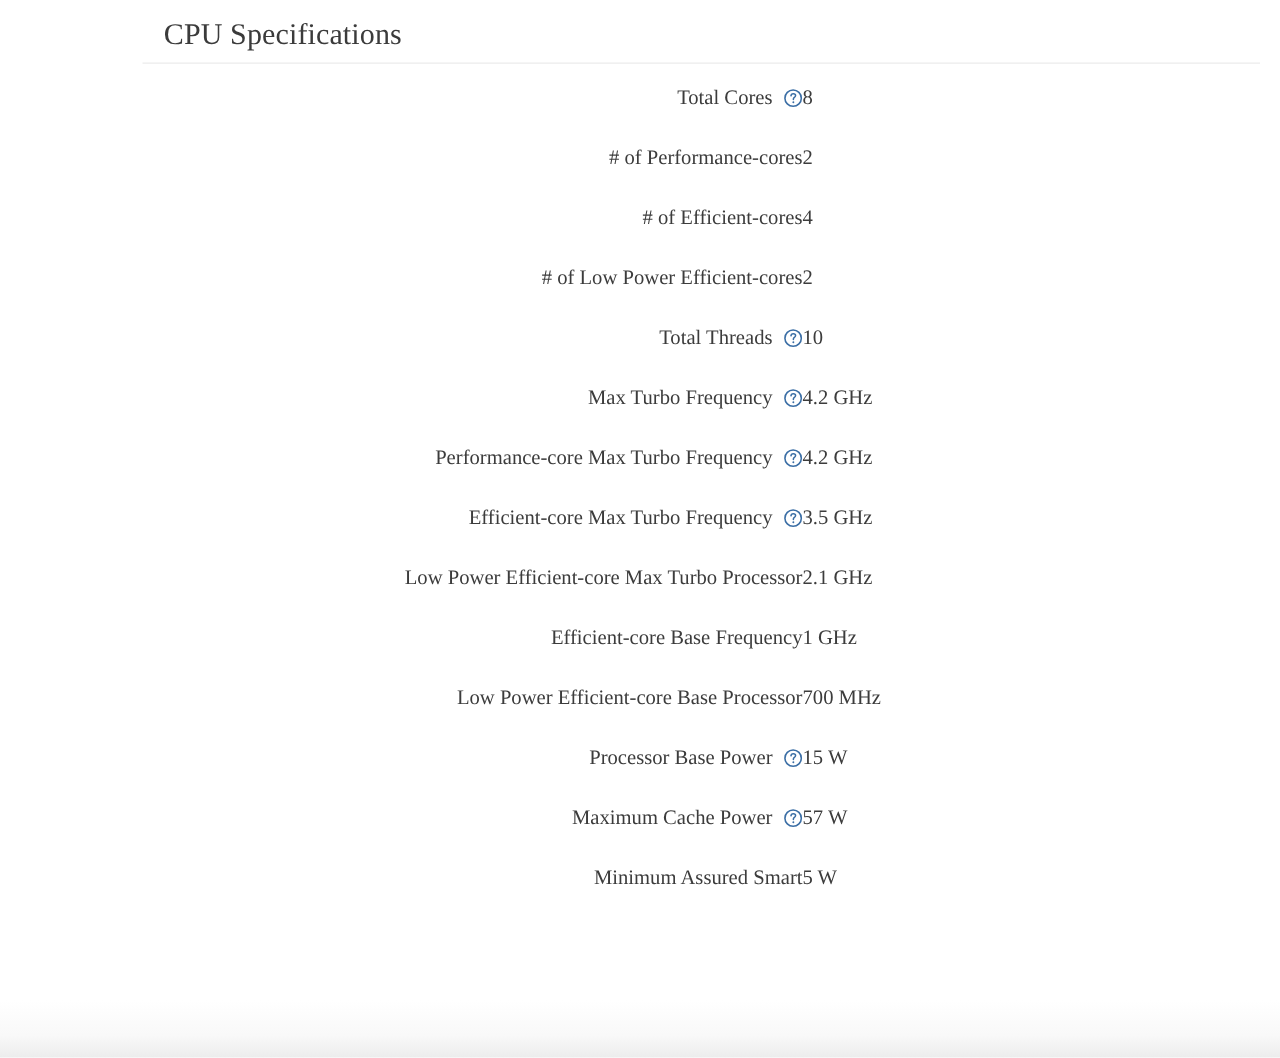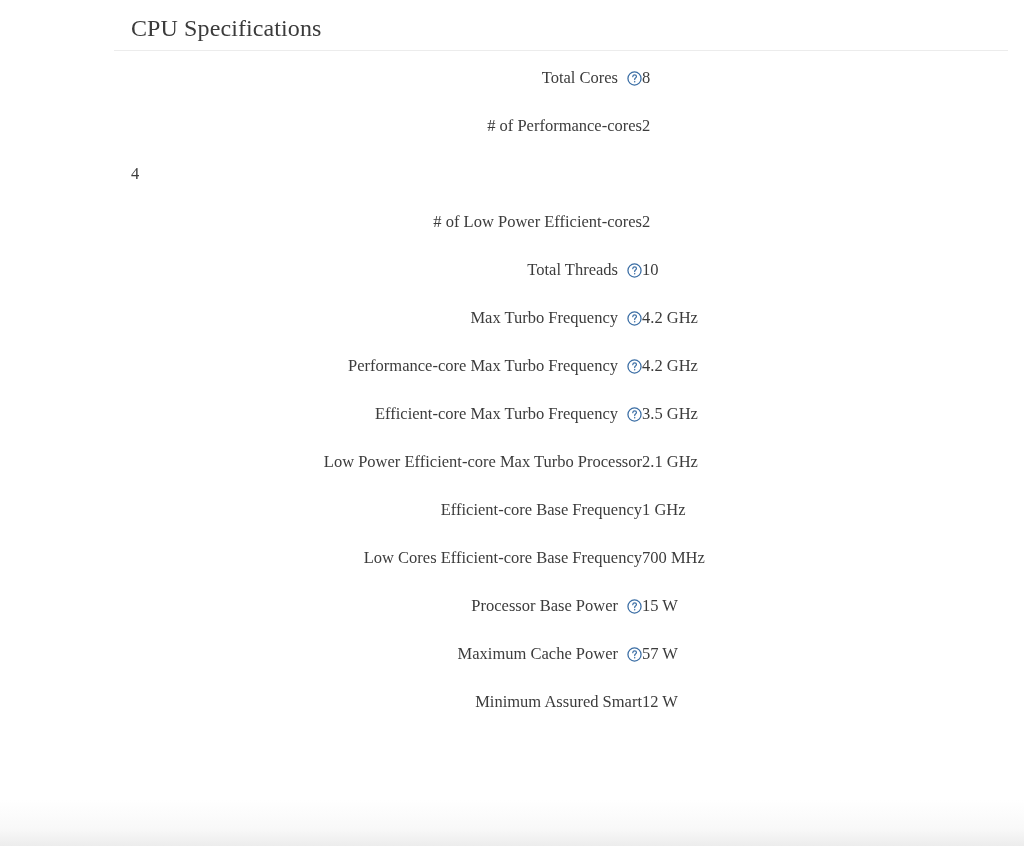--- a/index.html
+++ b/index.html
@@ -148,20 +148,23 @@
           </div>
           <div class="spec-value">8</div>
         </div>
         <div class="spec-row">
           <div class="spec-label-cell">
             <span class="spec-label"># of Performance-cores</span>
           </div>
           <div class="spec-value">2</div>
         </div>
         <div class="spec-row">
+          <div class="spec-label-cell">
+            <span class="spec-label"># of Efficient-cores</span>
+          </div>
           <div class="spec-value">4</div>
         </div>
         <div class="spec-row">
           <div class="spec-label-cell">
             <span class="spec-label"># of Low Power Efficient-cores</span>
           </div>
           <div class="spec-value">2</div>
         </div>
         <div class="spec-row">
           <div class="spec-label-cell">
@@ -222,21 +225,21 @@
           <div class="spec-value">2.1 GHz</div>
         </div>
         <div class="spec-row">
           <div class="spec-label-cell">
             <span class="spec-label">Efficient-core Base Frequency</span>
           </div>
           <div class="spec-value">1 GHz</div>
         </div>
         <div class="spec-row">
           <div class="spec-label-cell">
-            <span class="spec-label">Low Cores Efficient-core Base Frequency</span>
+            <span class="spec-label">Low Power Efficient-core Base Processor</span>
           </div>
           <div class="spec-value">700 MHz</div>
         </div>
         <div class="spec-row">
           <div class="spec-label-cell">
             <span class="spec-label">Processor Base Power</span>
             <span class="help-icon">
               <svg width="15" height="15" viewBox="0 0 16 16" aria-hidden="true">
                 <circle cx="8" cy="8" r="7" fill="none" stroke="#3b6ea5" stroke-width="1.35"></circle>
                 <path d="M6.15 6.05c0.07-1.12 0.92-1.87 2.02-1.87 1.1 0 1.92 0.7 1.92 1.66 0 0.72-0.36 1.16-1.03 1.62-0.63 0.43-0.84 0.78-0.84 1.38v0.34" fill="none" stroke="#3b6ea5" stroke-width="1.3" stroke-linecap="round"></path>
@@ -256,21 +259,21 @@
                 <circle cx="8.2" cy="11.45" r="0.82" fill="#3b6ea5"></circle>
               </svg>
             </span>
           </div>
           <div class="spec-value">57 W</div>
         </div>
         <div class="spec-row">
           <div class="spec-label-cell">
             <span class="spec-label">Minimum Assured Smart</span>
           </div>
-          <div class="spec-value">12 W</div>
+          <div class="spec-value">5 W</div>
         </div>
       </div>
 
   </div>
 
   <div id="bottom-fade"></div>
 
 </div>
 
 </body></html>

